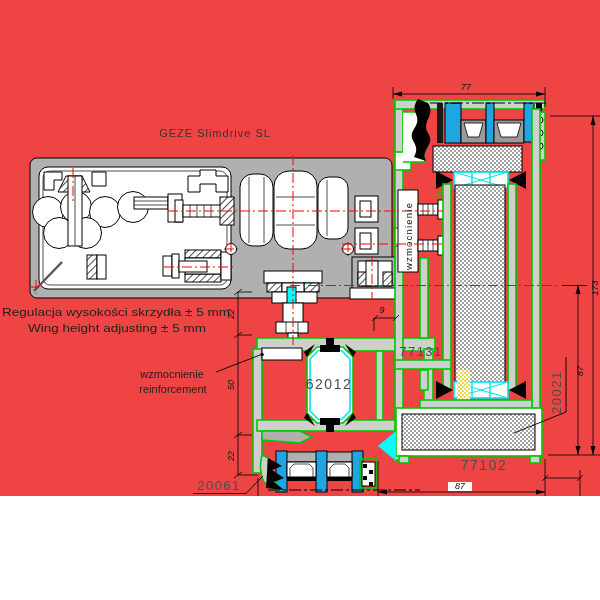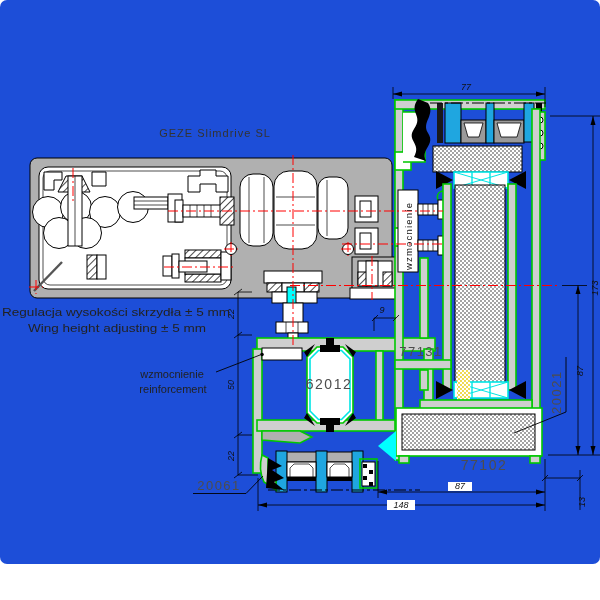--- a/index.html
+++ b/index.html
@@ -1,17 +1,17 @@
 <!DOCTYPE html>
 <html><head>
 <meta charset="utf-8">
 <style>
   html,body{margin:0;padding:0;background:#fff;}
-  .stage{position:relative;width:600px;height:564px;background:#1d4ed8;overflow:hidden;
-         font-family:"Liberation Sans",sans-serif;border-radius:7px;}
+  .stage{position:relative;width:600px;height:496px;background:#ef4444;overflow:hidden;
+         font-family:"Liberation Sans",sans-serif;}
   svg{position:absolute;left:0;top:0;}
   
   .gry{fill:#b0b0b0;stroke:#000;stroke-width:1;}
   .wht{fill:#fff;stroke:#000;stroke-width:1;}
   .thin{fill:none;stroke:#000;stroke-width:.7;}
   .blk{fill:#000;stroke:none;}
   .grn{fill:#cfcfcf;stroke:#00c800;stroke-width:1.6;}
   .grnw{fill:#fff;stroke:#00c800;stroke-width:1.6;}
   .grnl{fill:none;stroke:#00c800;stroke-width:1.6;}
   .blu{fill:#1fa6e0;stroke:#000;stroke-width:1;}

